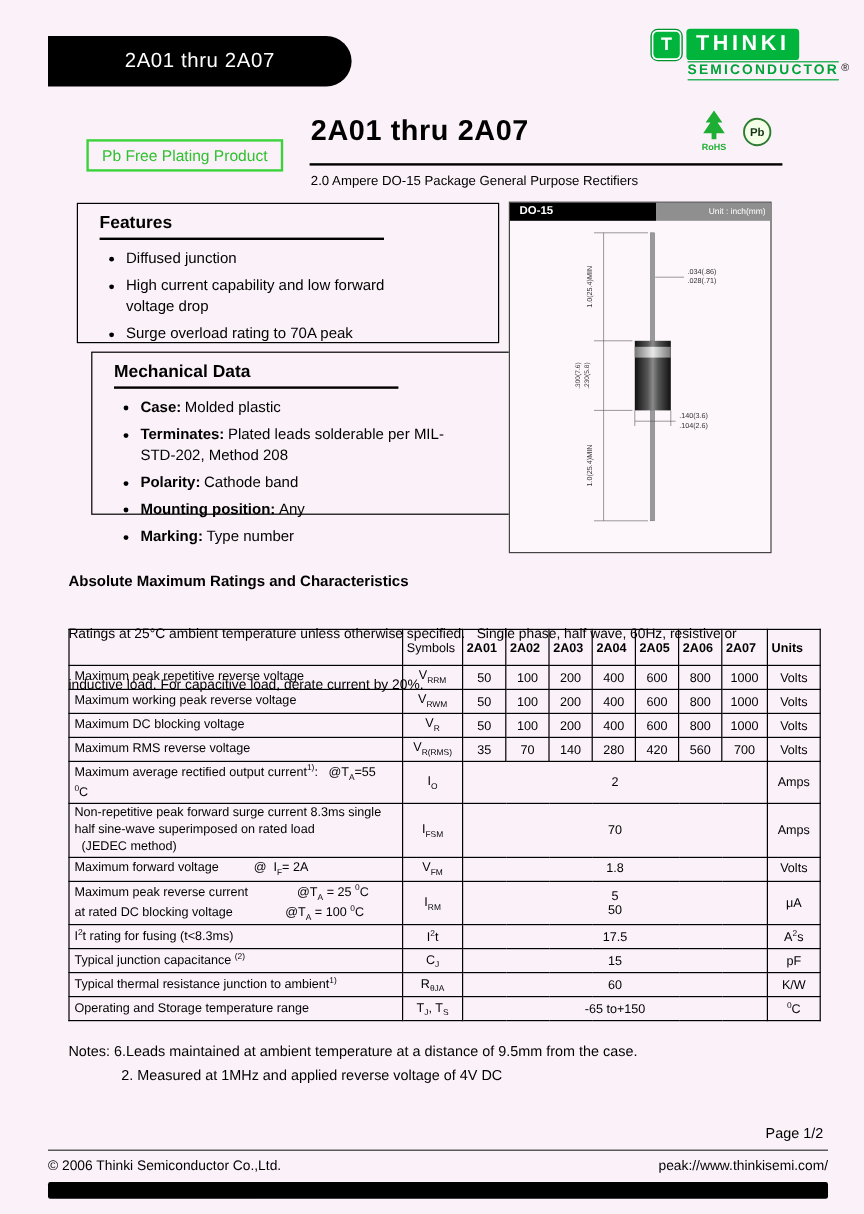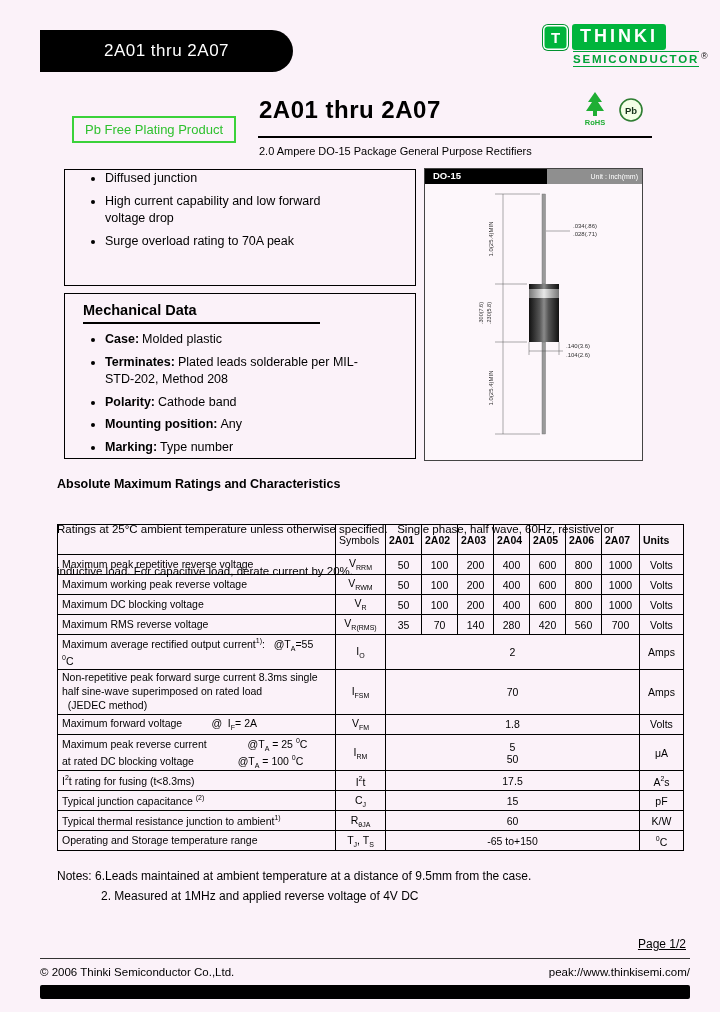--- a/index.html
+++ b/index.html
@@ -50,21 +50,21 @@
   .main-title { left:259px; top:96px; font-size:24px; font-weight:bold; letter-spacing:.5px; }
   .title-rule { left:258px; top:136px; width:394px; height:2px; background:#000; }
   .subtitle   { left:259px; top:145px; font-size:11px; }
 
   .rohs-badge { left:582px; top:90px; }
   .pb-badge   { left:618px; top:97px; }
 
   
   .box { border:1.5px solid #000; }
   .features-box { left:64px; top:169px; width:352px; height:117px; }
-  .mech-box     { left:64px; top:293px; width:352px; height:166px; }
+  .mech-box     { left:76px; top:293px; width:352px; height:136px; }
   .box-heading {
     font-size:14.5px; font-weight:bold;
     margin:8px 0 7px 18px; padding-bottom:4px;
     width:237px; border-bottom:2px solid #000;
   }
   .box ul { margin-left:40px; font-size:12.5px; line-height:1.4; }
   .box li { margin-bottom:5px; max-width:262px; }
   .features-box li { max-width:255px; }
   .mech-label { font-weight:bold; }
   .mech-text { margin-left:3px; }
@@ -85,21 +85,21 @@
   .ratings thead th { height:30px; text-align:left; font-weight:bold; font-size:10.5px;margin-left:40px; }
   .ratings tbody td { height:20px; }
   td.c-param { text-align:left; padding-left:4px; line-height:1.32;margin-top:44px; }
   .pline { white-space:pre-wrap; }
   td.c-sym, td.c-val, td.c-span, td.c-unit { text-align:center; }
   sub, sup { font-size:7px; }
 
   .notes1 { left:57px;  top:869px; font-size:12px; }
   .notes2 { left:101px; top:889px; font-size:12px; }
 
-  .page-label  { left:560px; top:937px; width:126px; text-align:right; font-size:12px;text-decoration:underline; }
+  .page-label  { left:560px; top:937px; width:126px; text-align:right; font-size:12px; }
   .footer-rule { left:40px; top:958px; width:650px; height:1px; background:#333; }
   .copyright   { left:40px; top:966px; font-size:11.5px; }
   .site-url    { left:500px; top:966px; width:190px; text-align:right; font-size:11.5px; }
   .bottom-bar  { left:40px; top:985px; width:650px; height:14px; background:#000; border-radius:2px; }
 </style>
 </head>
 <body>
 
 <div class="abs part-bar">
   <span>2A01 thru 2A07</span>
@@ -133,20 +133,21 @@
   </svg>
 </div>
 <div class="abs pb-badge">
   <svg width="26" height="26" viewBox="0 0 26 26">
     <circle cx="13" cy="13" r="11" fill="#f3ffe6" stroke="#2e7d32" stroke-width="1.6"></circle>
     <text x="13" y="16.5" text-anchor="middle" font-size="9.5" font-weight="bold" fill="#16321a">Pb</text>
   </svg>
 </div>
 
 <div class="abs box features-box">
+  <div class="box-heading">Features</div>
   <ul>
     <li><span>Diffused junction</span></li>
     <li><span>High current capability and low forward voltage drop</span></li>
     <li><span>Surge overload rating to 70A peak</span></li>
   </ul>
 </div>
 
 <div class="abs box mech-box">
   <div class="box-heading">Mechanical Data</div>
   <ul>

